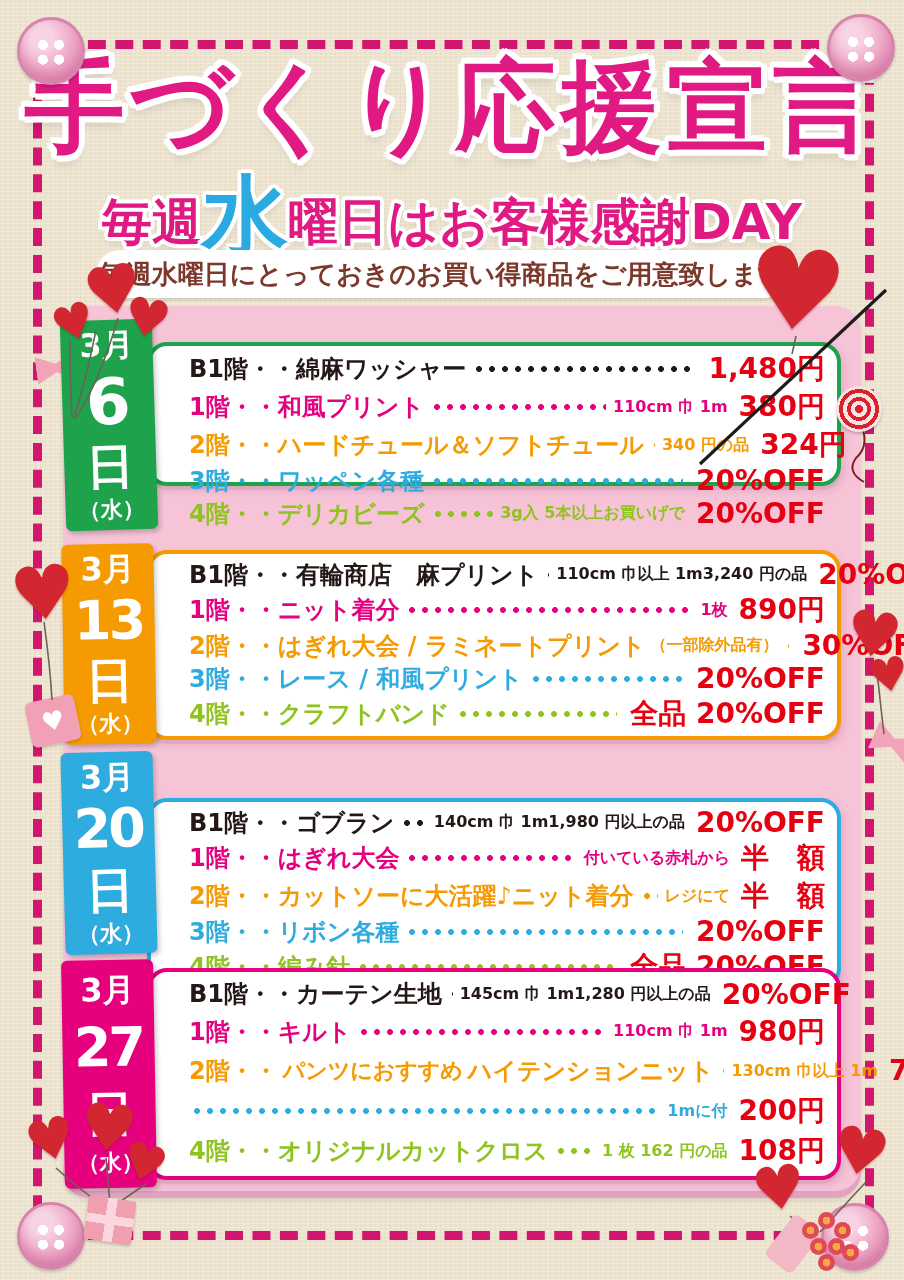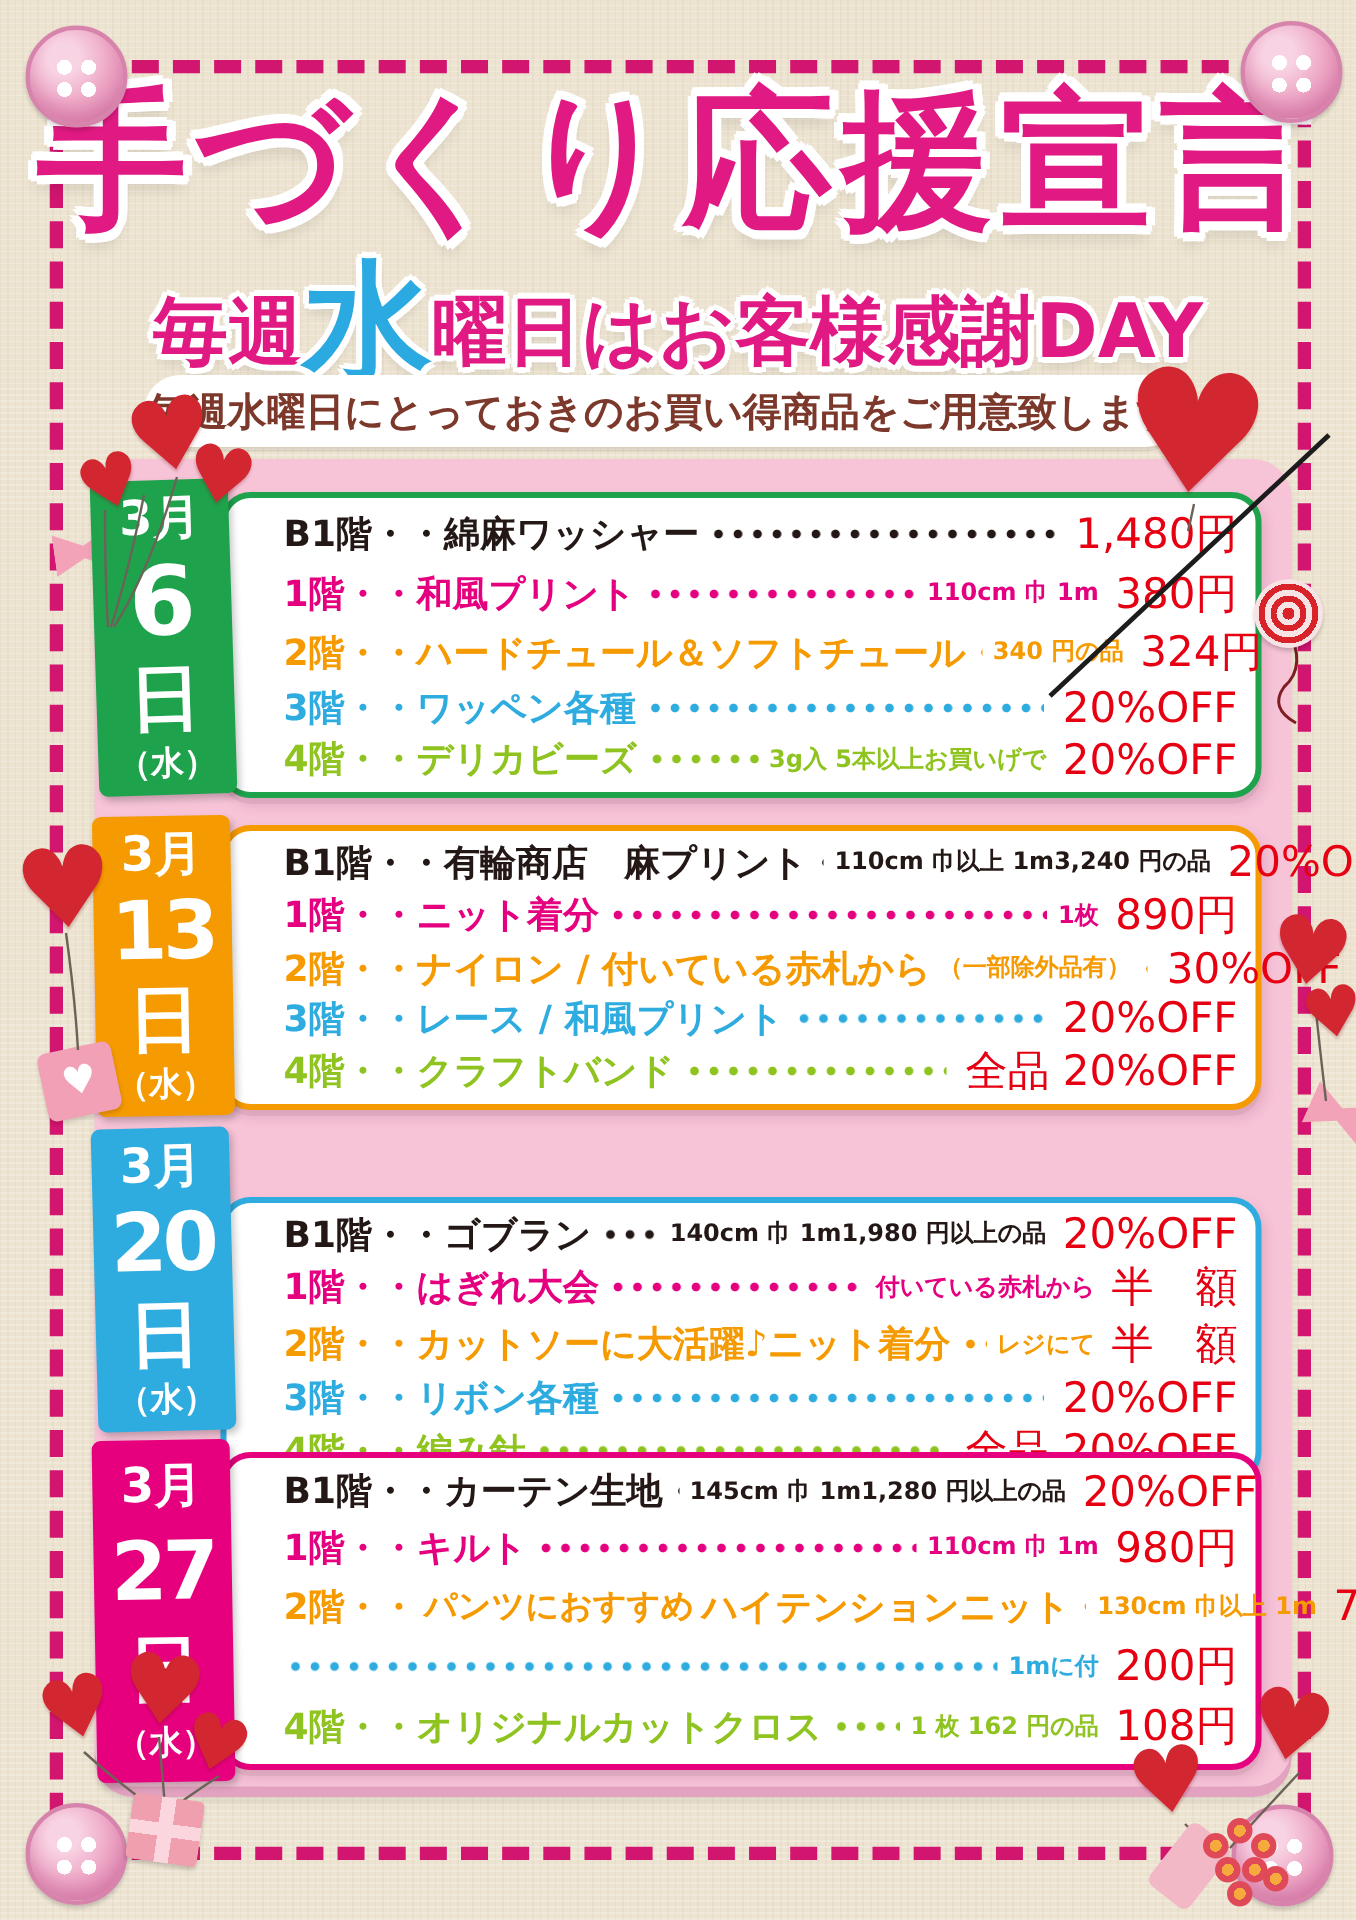--- a/index.html
+++ b/index.html
@@ -50,21 +50,21 @@
   .deal-box{position:absolute;left:84px;width:694px;background:#fff;border:4px solid var(--accent);border-radius:20px;z-index:2;
     display:flex;flex-direction:column;justify-content:space-evenly;padding:4px 12px 4px 38px;box-sizing:border-box;
     box-shadow:0 4px 0 rgba(0,0,0,.05), 3px 5px 7px rgba(160,80,120,.18);}
   .row{display:flex;align-items:center;gap:5px;color:var(--c);min-width:0;}
   .row .lab{font-weight:bold;font-size:24px;white-space:nowrap;}
   .row .lab.sm{font-size:22px;}
   .row .leader{flex:1 1 0;min-width:4px;height:24px;margin:0 2px;
     background-image:radial-gradient(circle 2.6px at 6px 50%, var(--c) 0 2.6px, transparent 3.2px);
     background-size:13px 24px;background-repeat:repeat-x;background-position:left center;}
   .row .note{font-weight:bold;font-size:16px;white-space:nowrap;}
-  .row .price{font-weight:normal;font-size:28px;color:#e60012;white-space:nowrap;margin-left:6px;text-align:right;}
+  .row .price{font-weight:bold;font-size:28px;color:#e60012;white-space:nowrap;margin-left:6px;text-align:right;}
   .row .lab:empty,.row .note:empty{display:none;}
   
   .deco-svg{position:absolute;left:0;top:0;z-index:38;pointer-events:none;}
   .heart{position:absolute;color:#d22730;line-height:1;z-index:40;pointer-events:none;
     text-shadow:0 2px 2px rgba(120,10,20,.25);}
   .bow{position:absolute;background:#f2a3b8;z-index:3;
     clip-path:polygon(0 0,50% 35%,100% 0,100% 100%,50% 65%,0 100%);}
   .envelope{position:absolute;width:50px;height:46px;background:#f2a0b5;border-radius:6px;z-index:36;
     display:flex;align-items:center;justify-content:center;color:#fff;font-size:26px;box-shadow:0 2px 3px rgba(0,0,0,.15);}
   .gift{position:absolute;width:48px;height:44px;border-radius:4px;z-index:40;box-shadow:0 2px 3px rgba(0,0,0,.18);
@@ -101,21 +101,21 @@
 
   <div class="panel">
 
     <div class="block" style="top: 12px; height: 216px; --accent: #1fa24c;">
       <div class="date-tab" style="top:2px;height:210px;transform:rotate(-1.8deg);">
         <span class="m">3月</span>
         <span class="d1">6</span>
         <span class="dl">日</span>
         <span class="w">（水）</span>
       </div>
-      <div class="deal-box" style="top:10px;height:204px;">
+      <div class="deal-box" style="top:24px;height:144px;">
         <div class="row" style="--c: #231815;">
           <span class="lab">B1階・・綿麻ワッシャー</span>
             <span class="leader"></span>
             <span class="price">1,480円</span>
         </div>
         <div class="row" style="--c: #e4007f;">
           <span class="lab">1階・・和風プリント</span>
             <span class="leader"></span>
             <span class="note">110cm 巾 1m</span>
             <span class="price">380円</span>
@@ -154,21 +154,21 @@
             <span class="note">110cm 巾以上 1m3,240 円の品</span>
             <span class="price">20%OFF</span>
         </div>
         <div class="row" style="--c: #e4007f;">
           <span class="lab">1階・・ニット着分</span>
             <span class="leader"></span>
             <span class="note">1枚</span>
             <span class="price">890円</span>
         </div>
         <div class="row" style="--c: #f59a00;">
-          <span class="lab">2階・・ナイロン / 付いている赤札から</span>
+          <span class="lab">2階・・はぎれ大会 / ラミネートプリント</span>
             <span class="note">（一部除外品有）</span>
             <span class="leader"></span>
             <span class="price">30%OFF</span>
         </div>
         <div class="row" style="--c: #2facdf;">
           <span class="lab">3階・・レース / 和風プリント</span>
             <span class="leader"></span>
             <span class="price">20%OFF</span>
         </div>
         <div class="row" style="--c: #8fc31f;">

